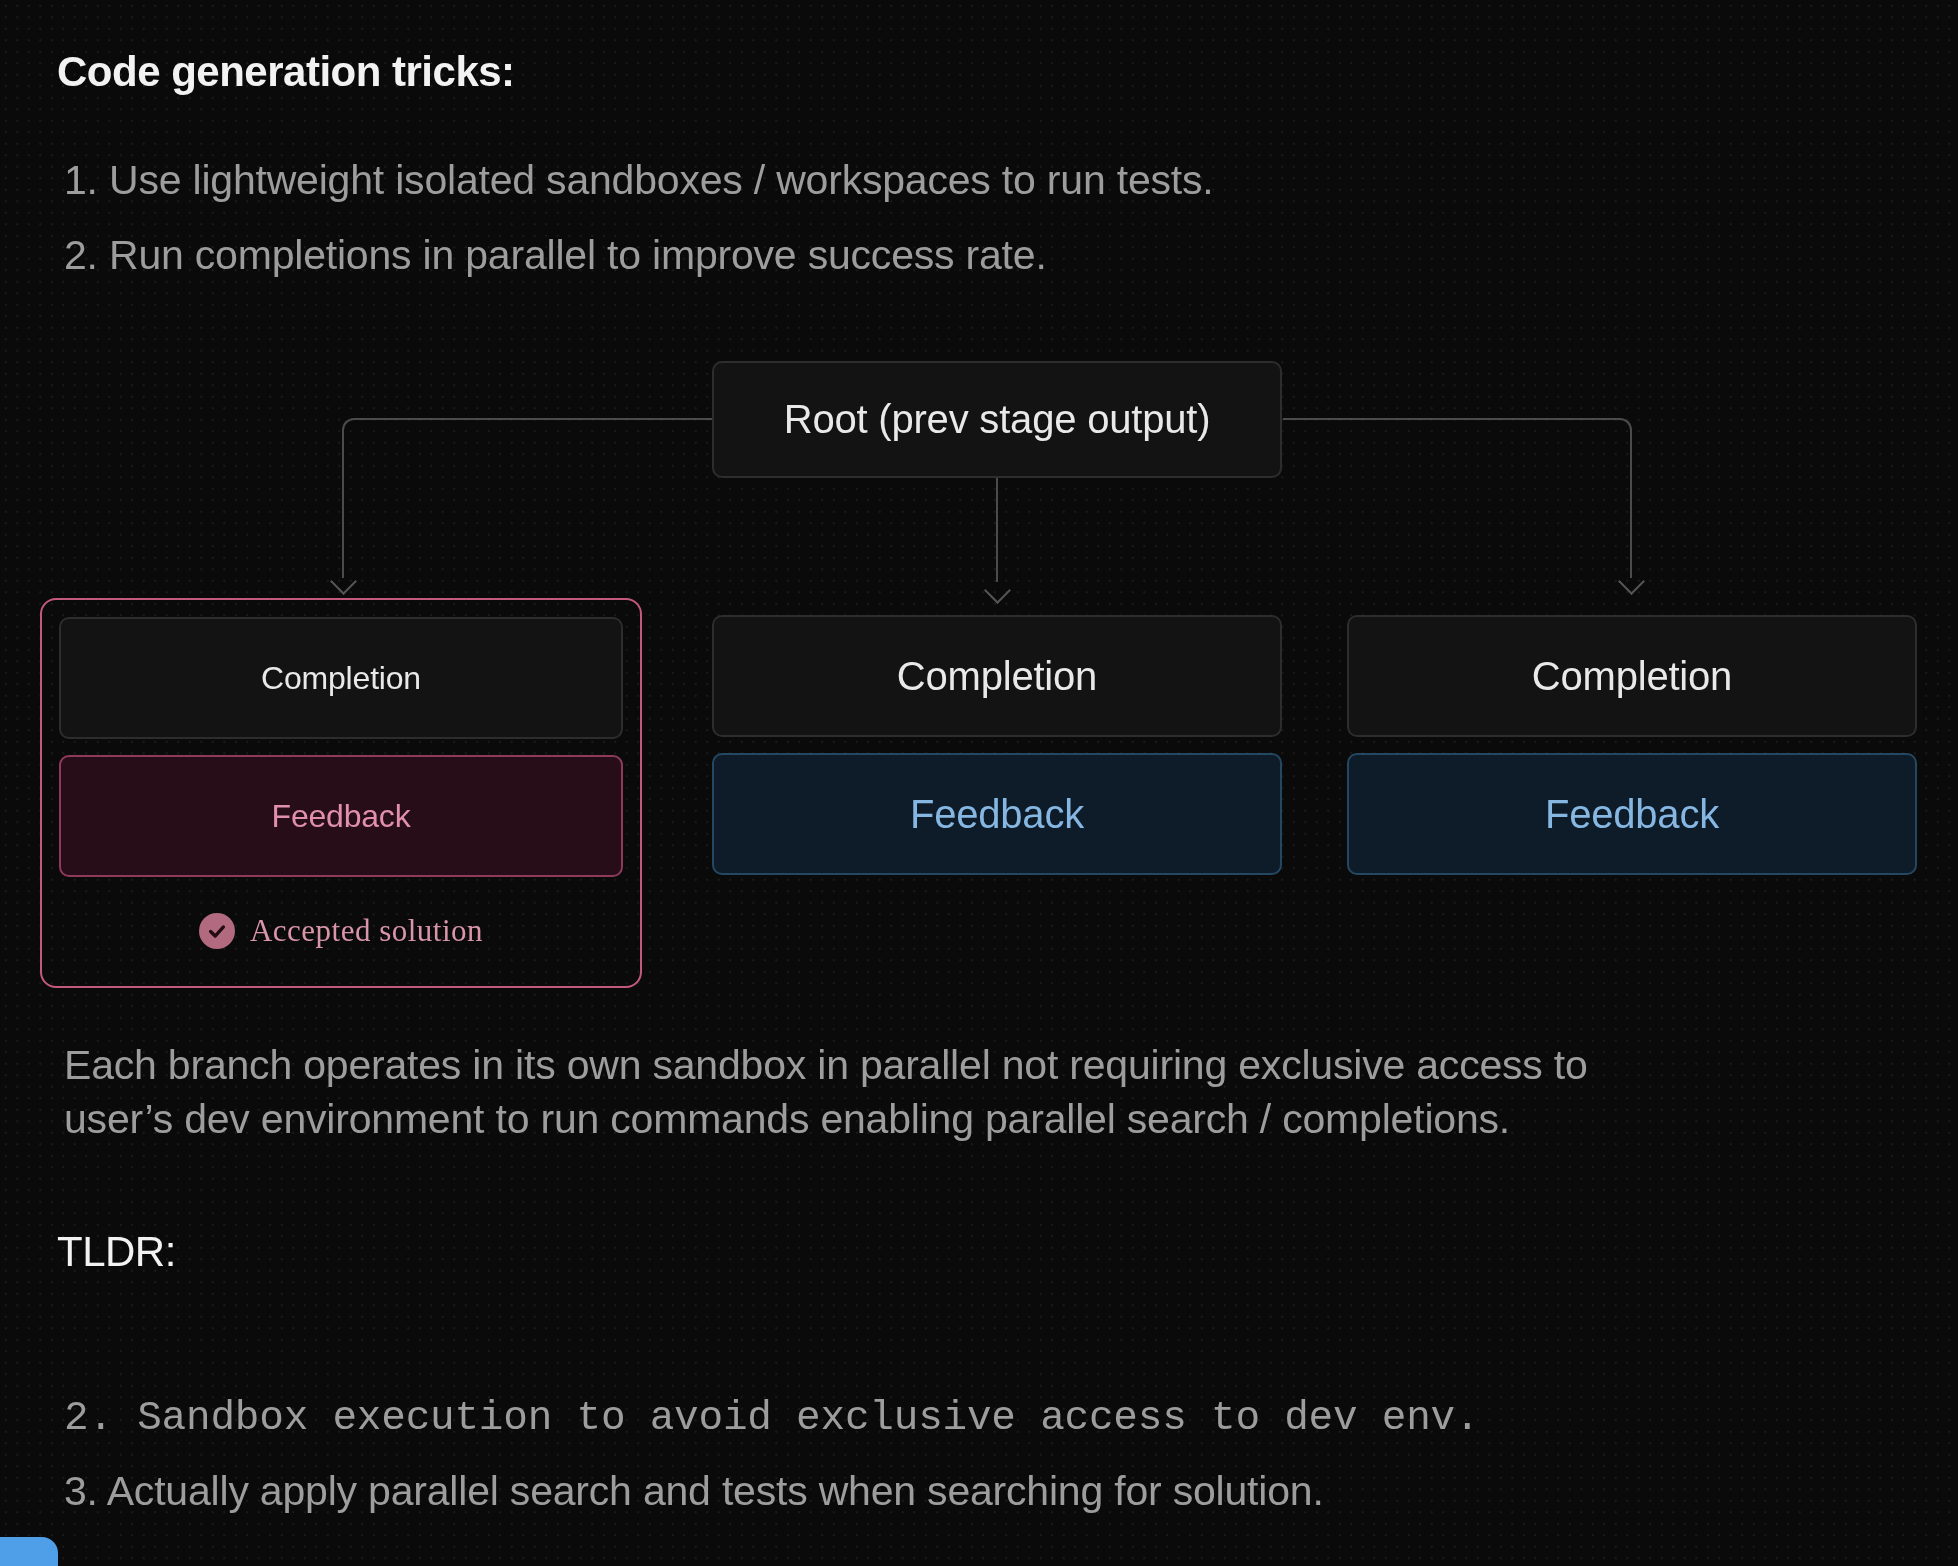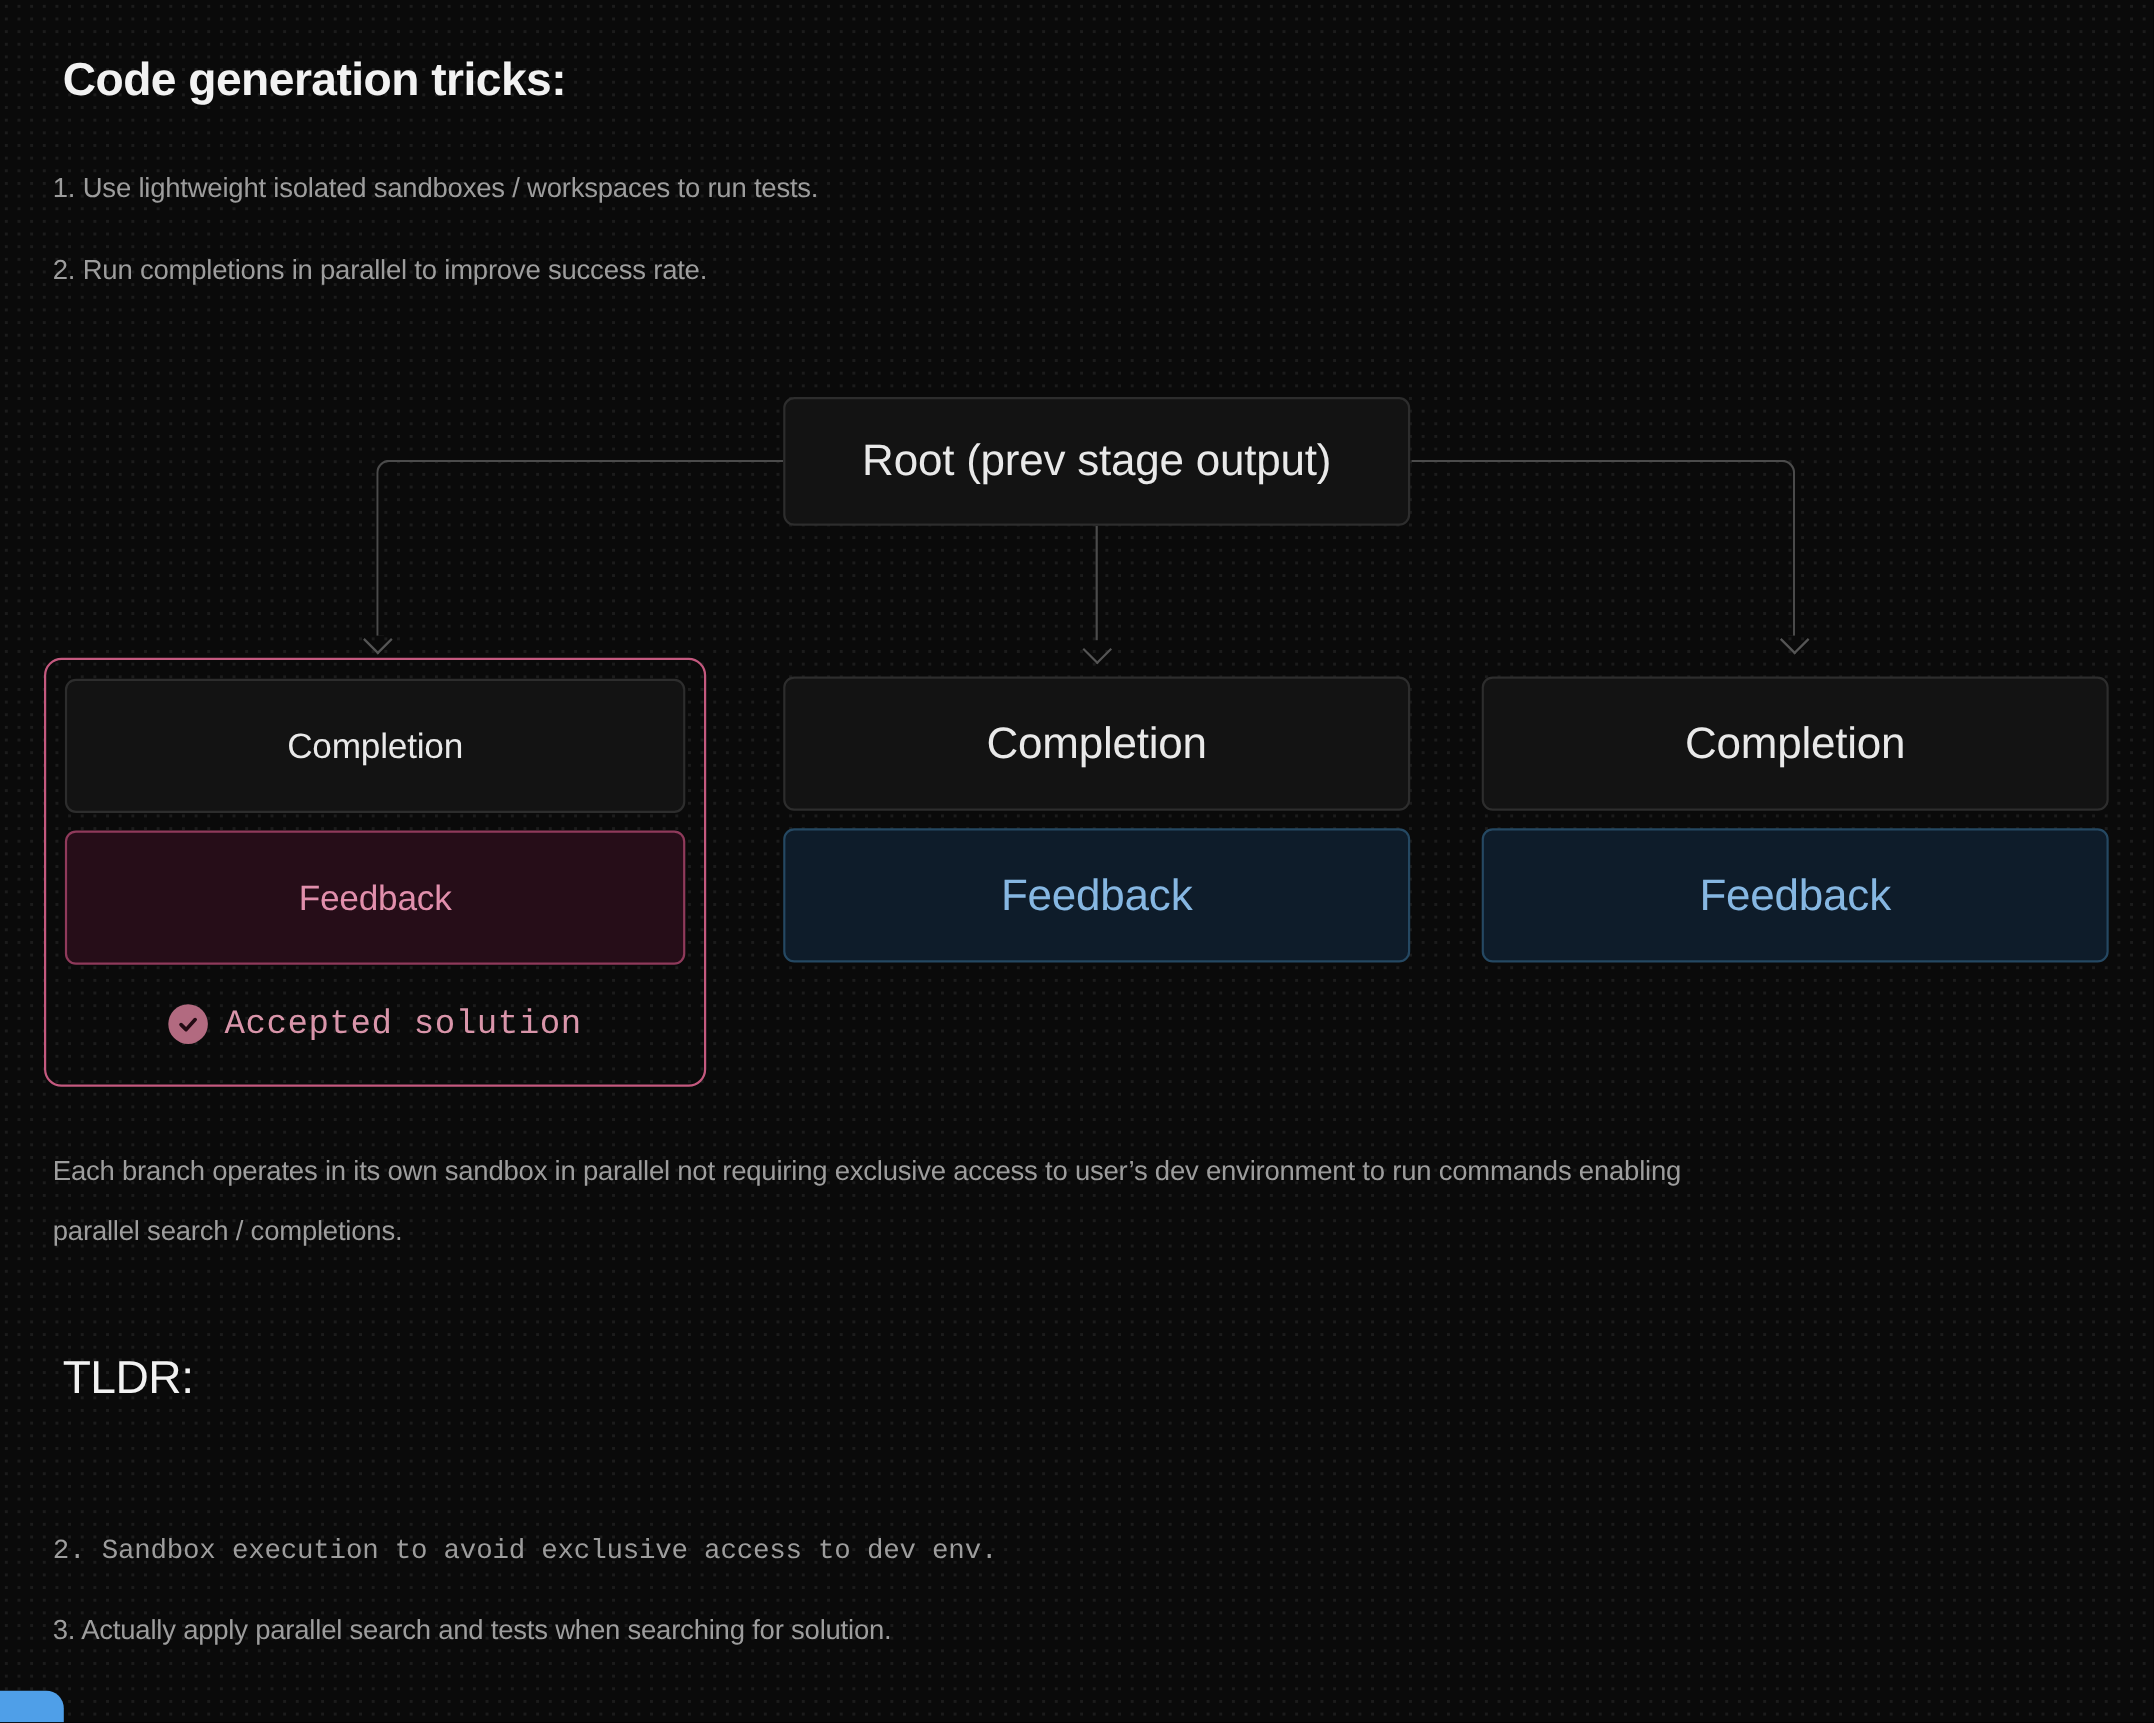--- a/index.html
+++ b/index.html
@@ -11,22 +11,22 @@
     background-size:11.5px 11.5px;
     font-family:"Liberation Sans",sans-serif;
     overflow:hidden;
     -webkit-font-smoothing:antialiased;
   }
   .title{
     position:absolute;left:57px;top:48px;margin:0;
     font-size:42px;font-weight:700;color:#f2f2f2;letter-spacing:-0.5px;
   }
   .body-text{
-    position:absolute;left:48px;margin:0;
-    font-size:25px;font-weight:400;color:#9d9d9d;letter-spacing:-0.2px;
+    position:absolute;left:64px;margin:0;
+    font-size:41px;font-weight:400;color:#9d9d9d;letter-spacing:-0.2px;
   }
   .intro-1{top:157px;}
   .intro-2{top:232px;}
   .paragraph{top:1038px;width:1560px;line-height:54px;}
   .tldr-heading{
     position:absolute;left:57px;top:1228px;margin:0;
     font-size:42px;font-weight:400;color:#f2f2f2;letter-spacing:-0.5px;
   }
   .tldr-1{top:1320px;}
   .tldr-2{top:1395px;font-family:Liberation Mono, monospace;}
@@ -62,21 +62,21 @@
   .inner-completion{background:#131313;border:2px solid #2d2d2d;color:#e9e9e9;}
   .inner-feedback{background:#260d18;border:2px solid #8f3a5b;color:#e18fac;margin-top:16px;}
   .accepted-row{
     margin-top:36px;display:flex;align-items:center;justify-content:center;gap:15px;
   }
   .check-circle{
     width:36px;height:36px;border-radius:50%;background:#b26a80;
     display:flex;align-items:center;justify-content:center;flex:0 0 auto;
   }
   .accepted-label{
-    font-family:Liberation Mono, monospace;
+    font-family:Liberation Serif, serif;
     font-size:31px;color:#d995aa;letter-spacing:0.5px;
   }
 
   
   .conn{position:absolute;box-sizing:border-box;}
   .conn-left{
     left:342px;top:418px;width:370px;height:160px;
     border-top:2px solid #4b4b4b;border-left:2px solid #4b4b4b;
     border-top-left-radius:12px;
   }

